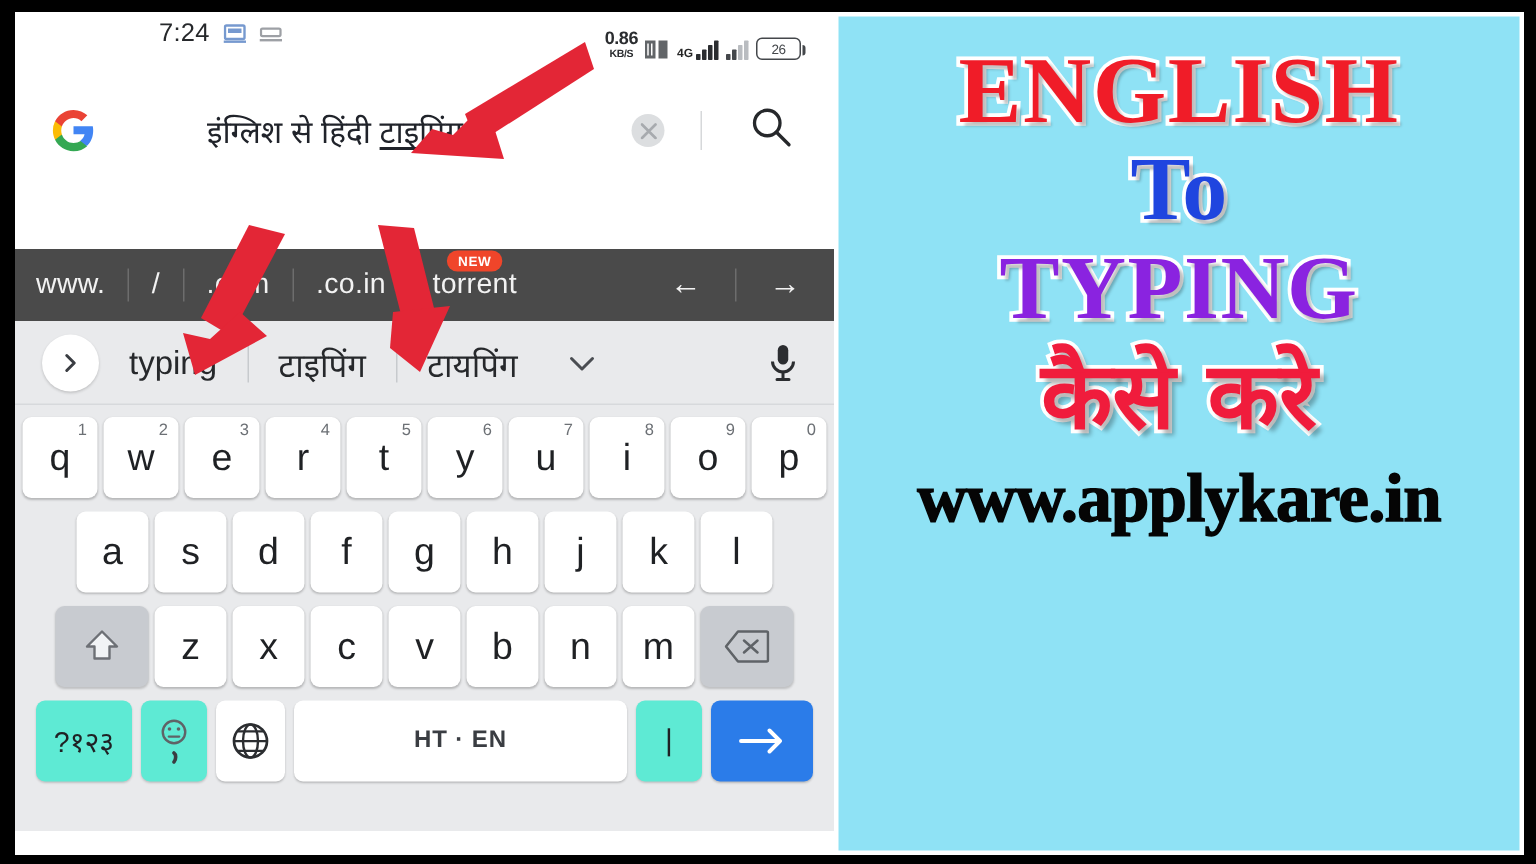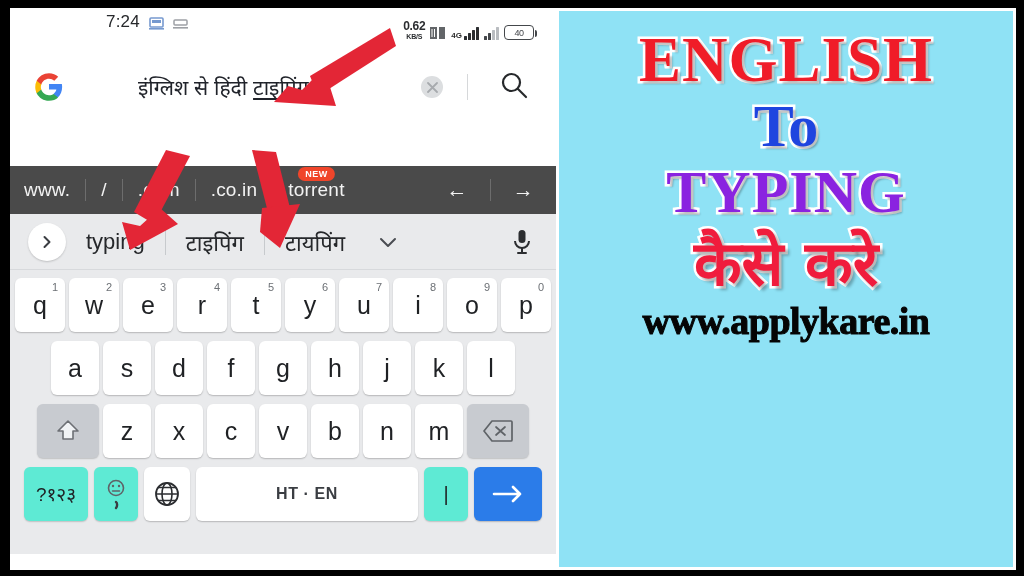--- a/index.html
+++ b/index.html
@@ -170,21 +170,21 @@
     text-shadow: 3px 3px 2px rgba(0,0,0,.25);
   }
   .p-kaise {
     font-family: "DejaVu Sans", sans-serif; font-weight: 700;
     font-size: 62px; color: #f01c3c; margin-top: 6px; line-height: 1.15;
     -webkit-text-stroke: 5px #ffffff; paint-order: stroke fill;
     text-shadow: 4px 4px 3px rgba(0,0,0,.28);
   }
   .p-url {
     font-family: "Liberation Serif", serif; font-weight: 700;
-    font-size: 38px; color: #050505; margin-top: 3px; letter-spacing: -.5px;
+    font-size: 46px; color: #050505; margin-top: 10px; letter-spacing: -.5px;
     -webkit-text-stroke: 1px #050505;
   }
 
   
   .arrow { position: absolute; pointer-events: none; }
   #arrow1 { left: 272px; top: 24px; width: 124px; height: 86px; }
   #arrow2 { left: 104px; top: 150px; width: 96px; height: 104px; }
   #arrow3 { left: 228px; top: 150px; width: 90px; height: 100px; }
 </style>
 </head>
@@ -206,21 +206,21 @@
         </span>
         <span class="sb-noti">
           <svg width="15" height="13" viewBox="0 0 15 13">
               <rect x="1" y="3" width="13" height="5" rx="1" fill="none" stroke="#8d9096" stroke-width="1.5"></rect>
               <rect x="0" y="10" width="15" height="1.6" fill="#8d9096"></rect>
             </svg>
         </span>
       </div>
       <div class="sb-right">
         <span class="sb-speed">
-          <span class="num">0.62</span>
+          <span class="num">0.86</span>
           <span class="unit">KB/S</span>
         </span>
         <span class="sb-sim">
           <svg width="16" height="14" viewBox="0 0 16 14">
               <rect x="0" y="1" width="7" height="12" fill="#3c3f43"></rect>
               <rect x="9" y="1" width="6" height="12" fill="#3c3f43"></rect>
               <rect x="1.5" y="3" width="1" height="8" fill="#fff"></rect>
               <rect x="4" y="3" width="1" height="8" fill="#fff"></rect>
             </svg>
         </span>
@@ -231,21 +231,21 @@
             <span class="bar" style="height:10px"></span>
             <span class="bar" style="height:13px"></span>
         </span>
         <span class="sb-net bars2">
           <span class="bar" style="height:4px;background:#44474b"></span>
             <span class="bar" style="height:7px;background:#44474b"></span>
             <span class="bar" style="height:10px"></span>
             <span class="bar" style="height:13px"></span>
         </span>
         <span class="sb-batt">
-          <span>40</span>
+          <span>26</span>
         </span>
       </div>
     </div>
 
     <div class="searchbar">
       <span class="g-logo">
         <svg width="30" height="30" viewBox="0 0 48 48">
           <path fill="#4285F4" d="M45 24c0-1.6-.15-3.14-.42-4.63H24v8.76h11.8c-.51 2.74-2.05 5.06-4.37 6.62v5.5h7.07C42.64 36.4 45 30.7 45 24z"></path>
           <path fill="#34A853" d="M24 46c5.94 0 10.92-1.97 14.56-5.33l-7.07-5.5c-1.97 1.32-4.49 2.1-7.49 2.1-5.76 0-10.64-3.89-12.38-9.11H4.3v5.7C7.92 41.1 15.4 46 24 46z"></path>
           <path fill="#FBBC05" d="M11.62 28.16A13.2 13.2 0 0 1 10.92 24c0-1.45.25-2.85.7-4.16v-5.7H4.3A21.97 21.97 0 0 0 2 24c0 3.55.85 6.9 2.3 9.86l7.32-5.7z"></path>

